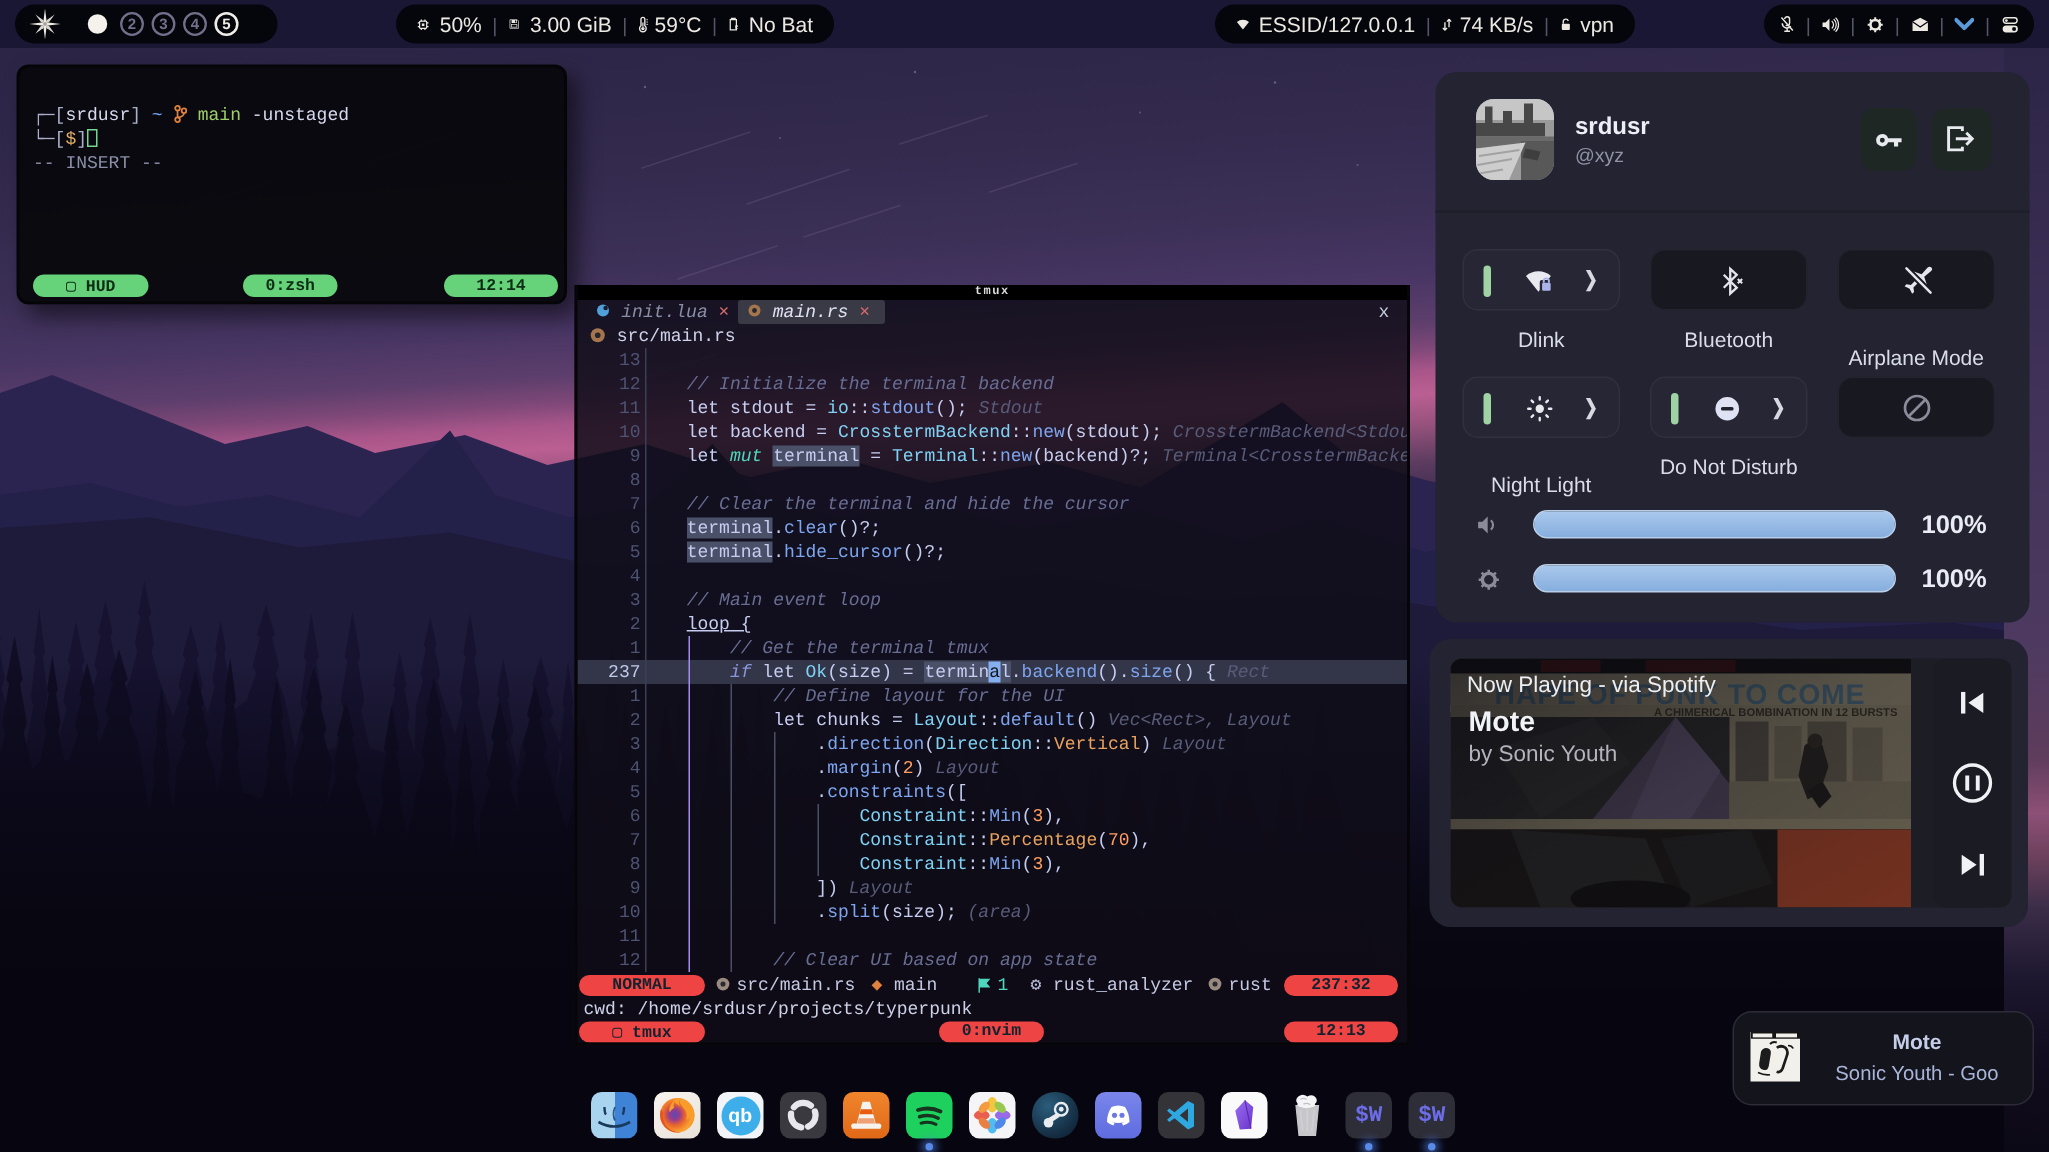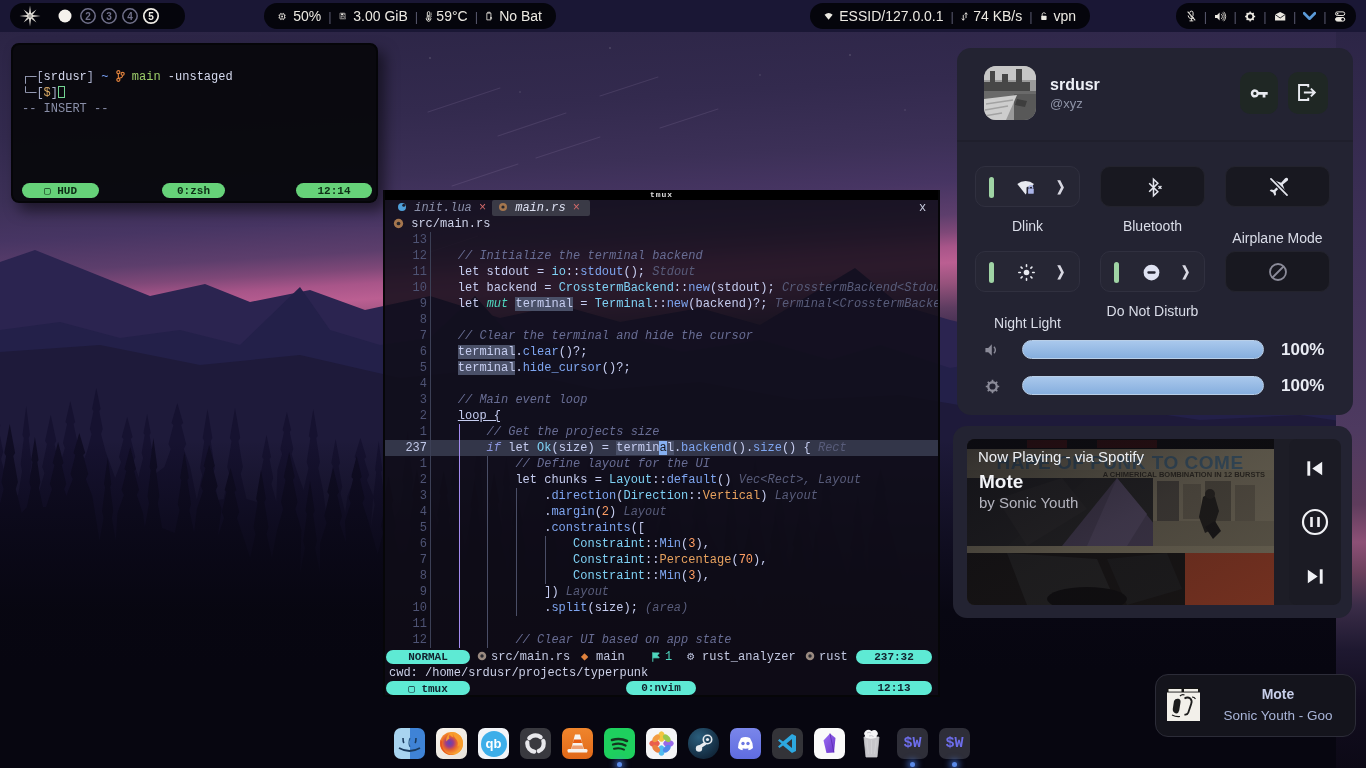--- a/index.html
+++ b/index.html
@@ -23,21 +23,21 @@
   .code { position:absolute; left:44px; }
   .cm { color:#686d94; font-style:italic; }
   .inlay { color:#585c7a; font-style:italic; }
   .cy { color:#7fd2f5; }
   .bl { color:#7ea5f0; }
   .or { color:#ff9e64; }
   .oy { color:#e8a25e; }
   .tl { color:#4fd6be; }
   .kw { color:#8b95dd; font-style:italic; }
   .hlw { background:#4a5068; }
-  .bpill { position:absolute; height:14px; background:#5eead4; border-radius:8px; color:#12222e; font-weight:bold; font-size:11px; display:flex; align-items:center; justify-content:center; font-family:"Liberation Mono", monospace; }
+  .bpill { position:absolute; height:14px; background:#ef4444; border-radius:8px; color:#12222e; font-weight:bold; font-size:11px; display:flex; align-items:center; justify-content:center; font-family:"Liberation Mono", monospace; }
   
   #panel { position:absolute; left:957px; top:48px; width:396px; height:367px; background:#232332; border-radius:14px; z-index:5; }
   .tglbtn { position:absolute; width:105px; height:41px; border-radius:10px; }
   .tgl-on { background:#262634; border:1px solid #30303f; }
   .tgl-off { background:#181820; border:1px solid #23232d; }
   .gbar { position:absolute; left:13px; top:10px; width:5px; height:21px; border-radius:3px; background:#9fd3a4; }
   .tlabel { position:absolute; width:105px; text-align:center; color:#dadde8; font-size:14px; }
   .chev { position:absolute; color:#d8d8e2; font-size:11px; font-weight:bold; transform:scaleY(1.25); }
   .slider { position:absolute; width:242px; height:19px; border-radius:10px; background:linear-gradient(180deg,#a9c8ec,#86aede); border:1.5px solid #b9cfe8; }
   .pct { position:absolute; color:#e9ecf4; font-size:17px; font-weight:bold; }
@@ -280,21 +280,21 @@
     <div class="cl" style="top:32px"><span class="ln">11</span><span class="code">    <span style="color:#c6cdf0">let stdout = <span class="cy">io</span>::<span class="bl">stdout</span>(); <span class="inlay">Stdout</span></span></span></div>
     <div class="cl" style="top:48px"><span class="ln">10</span><span class="code">    <span style="color:#c6cdf0">let backend = <span class="cy">CrosstermBackend</span>::<span class="bl">new</span>(stdout); <span class="inlay">CrosstermBackend&lt;Stdout</span></span></span></div>
     <div class="cl" style="top:64px"><span class="ln">9</span><span class="code">    <span style="color:#c6cdf0">let <span class="tl" style="font-style:italic">mut</span> <span class="hlw">terminal</span> = <span class="cy">Terminal</span>::<span class="bl">new</span>(backend)?; <span class="inlay">Terminal&lt;CrosstermBacken</span></span></span></div>
     <div class="cl" style="top:80px"><span class="ln">8</span><span class="code"></span></div>
     <div class="cl" style="top:96px"><span class="ln">7</span><span class="code">    <span class="cm">// Clear the terminal and hide the cursor</span></span></div>
     <div class="cl" style="top:112px"><span class="ln">6</span><span class="code">    <span style="color:#c6cdf0"><span class="hlw">terminal</span>.<span class="bl">clear</span>()?;</span></span></div>
     <div class="cl" style="top:128px"><span class="ln">5</span><span class="code">    <span style="color:#c6cdf0"><span class="hlw">terminal</span>.<span class="bl">hide_cursor</span>()?;</span></span></div>
     <div class="cl" style="top:144px"><span class="ln">4</span><span class="code"></span></div>
     <div class="cl" style="top:160px"><span class="ln">3</span><span class="code">    <span class="cm">// Main event loop</span></span></div>
     <div class="cl" style="top:176px"><span class="ln">2</span><span class="code">    <span style="color:#c6cdf0; text-decoration:underline">loop {</span></span></div>
-    <div class="cl" style="top:192px"><span class="ln">1</span><span class="code">        <span class="cm">// Get the projects size</span></span></div>
+    <div class="cl" style="top:192px"><span class="ln">1</span><span class="code">        <span class="cm">// Get the terminal tmux</span></span></div>
     <div class="cl" style="top:208px"><span class="ln" style="color:#c0c8e8">237</span><span class="code">        <span class="kw">if</span> <span style="color:#c6cdf0">let <span class="cy">Ok</span>(size) = <span style="background:#4a5068">termin<span style="background:#86aff0; color:#16161e">a</span>l</span>.<span class="bl">backend</span>().<span class="bl">size</span>() { <span class="inlay">Rect</span></span></span></div>
     <div class="cl" style="top:224px"><span class="ln">1</span><span class="code">            <span class="cm">// Define layout for the UI</span></span></div>
     <div class="cl" style="top:240px"><span class="ln">2</span><span class="code">            <span style="color:#c6cdf0">let chunks = <span class="cy">Layout</span>::<span class="bl">default</span>() <span class="inlay">Vec&lt;Rect&gt;, Layout</span></span></span></div>
     <div class="cl" style="top:256px"><span class="ln">3</span><span class="code">                <span style="color:#c6cdf0">.<span class="bl">direction</span>(<span class="cy">Direction</span>::<span class="oy">Vertical</span>) <span class="inlay">Layout</span></span></span></div>
     <div class="cl" style="top:272px"><span class="ln">4</span><span class="code">                <span style="color:#c6cdf0">.<span class="bl">margin</span>(<span class="or">2</span>) <span class="inlay">Layout</span></span></span></div>
     <div class="cl" style="top:288px"><span class="ln">5</span><span class="code">                <span style="color:#c6cdf0">.<span class="bl">constraints</span>([</span></span></div>
     <div class="cl" style="top:304px"><span class="ln">6</span><span class="code">                    <span class="cy">Constraint</span><span style="color:#c6cdf0">::</span><span class="bl">Min</span><span style="color:#c6cdf0">(<span class="or">3</span>),</span></span></div>
     <div class="cl" style="top:320px"><span class="ln">7</span><span class="code">                    <span class="cy">Constraint</span><span style="color:#c6cdf0">::</span><span class="oy">Percentage</span><span style="color:#c6cdf0">(<span class="or">70</span>),</span></span></div>
     <div class="cl" style="top:336px"><span class="ln">8</span><span class="code">                    <span class="cy">Constraint</span><span style="color:#c6cdf0">::</span><span class="bl">Min</span><span style="color:#c6cdf0">(<span class="or">3</span>),</span></span></div>
     <div class="cl" style="top:352px"><span class="ln">9</span><span class="code">                <span style="color:#c6cdf0">]) <span class="inlay">Layout</span></span></span></div>

